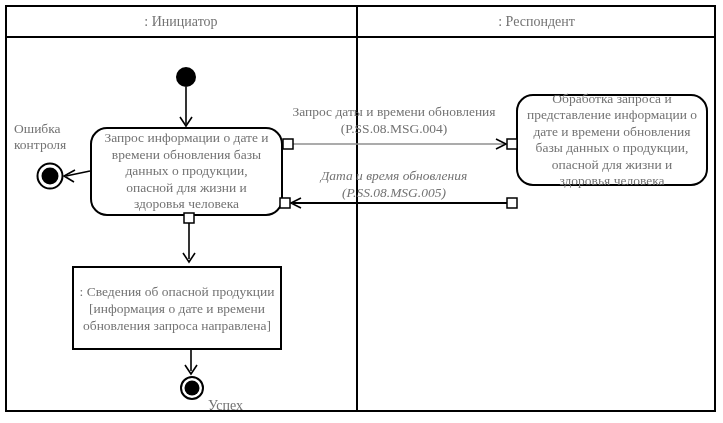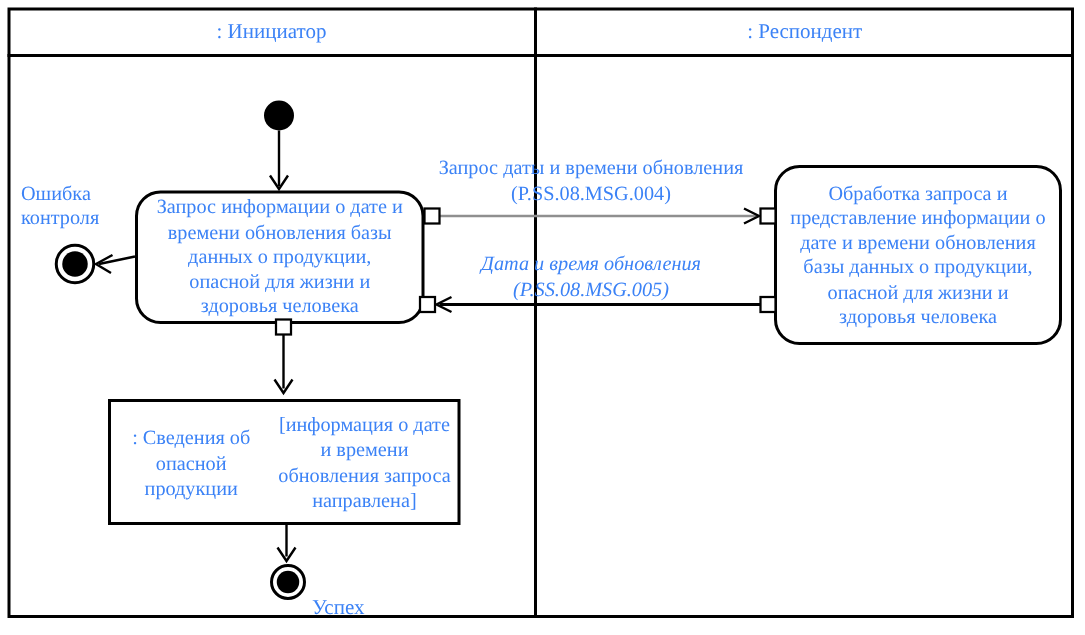--- a/index.html
+++ b/index.html
@@ -3,39 +3,39 @@
 <meta charset="utf-8">
 <style>
   :root{
     --line:#000000;
     --gray:#8f8f8f;
     --bg:#ffffff;
   }
   html,body{margin:0;padding:0;background:#fff;}
   .stage{
     position:relative;width:723px;height:423px;background:var(--bg);
-    font-family:"Liberation Serif","DejaVu Serif",serif;color:#3b82f6;overflow:hidden;
+    font-family:"Liberation Serif","DejaVu Serif",serif;color:#737373;overflow:hidden;
   }
   .frame{position:absolute;left:5px;top:5px;width:707px;height:403px;border:2px solid var(--line);background:transparent;}
   .header-divider{position:absolute;left:5px;top:36px;width:711px;height:2px;background:var(--line);}
   .lane-divider{position:absolute;left:356px;top:5px;width:2px;height:407px;background:var(--line);}
   .lane-label{position:absolute;top:12px;font-size:14px;text-align:center;line-height:20px;}
   .lane-label.initiator{left:5px;width:352px;}
   .lane-label.respondent{left:357px;width:359px;}
   .activity{
     position:absolute;box-sizing:border-box;border:2px solid var(--line);border-radius:17px;
     background:#fff;display:flex;align-items:center;justify-content:center;text-align:center;
     font-size:13.5px;line-height:16.5px;z-index:2;
   }
   .activity .activity-text{width:172px;}
   .activity.left{left:90px;top:127px;width:193px;height:89px;}
-  .activity.right{left:516px;top:110px;width:192px;height:120px;}
+  .activity.right{left:516px;top:94px;width:192px;height:92px;}
   .object-box{
-    position:absolute;box-sizing:border-box;left:72px;top:266px;width:235px;height:84px;
-    border:2px solid var(--line);background:#fff;display:flex;
+    position:absolute;box-sizing:border-box;left:72px;top:266px;width:210px;height:84px;
+    border:2px solid var(--line);background:#fff;display:flex;flex-direction:column;
     align-items:center;justify-content:center;text-align:center;font-size:13.5px;line-height:17px;z-index:2;
   }
   .object-box .obj-state{width:226px;}
   .flow-label{position:absolute;text-align:left;font-size:13.5px;line-height:16px;z-index:3;}
   .error-label{left:14px;top:121px;width:72px;}
   .success-label{left:208px;top:398px;width:90px;text-align:left;font-size:14px;}
   .msg-label{position:absolute;left:274px;width:240px;text-align:center;font-size:13.5px;line-height:17px;z-index:3;}
   .msg-label.msg1{top:103px;}
   .msg-label.msg2{top:167px;font-style:italic;}
   svg.connectors{position:absolute;left:0;top:0;z-index:4;pointer-events:none;}

